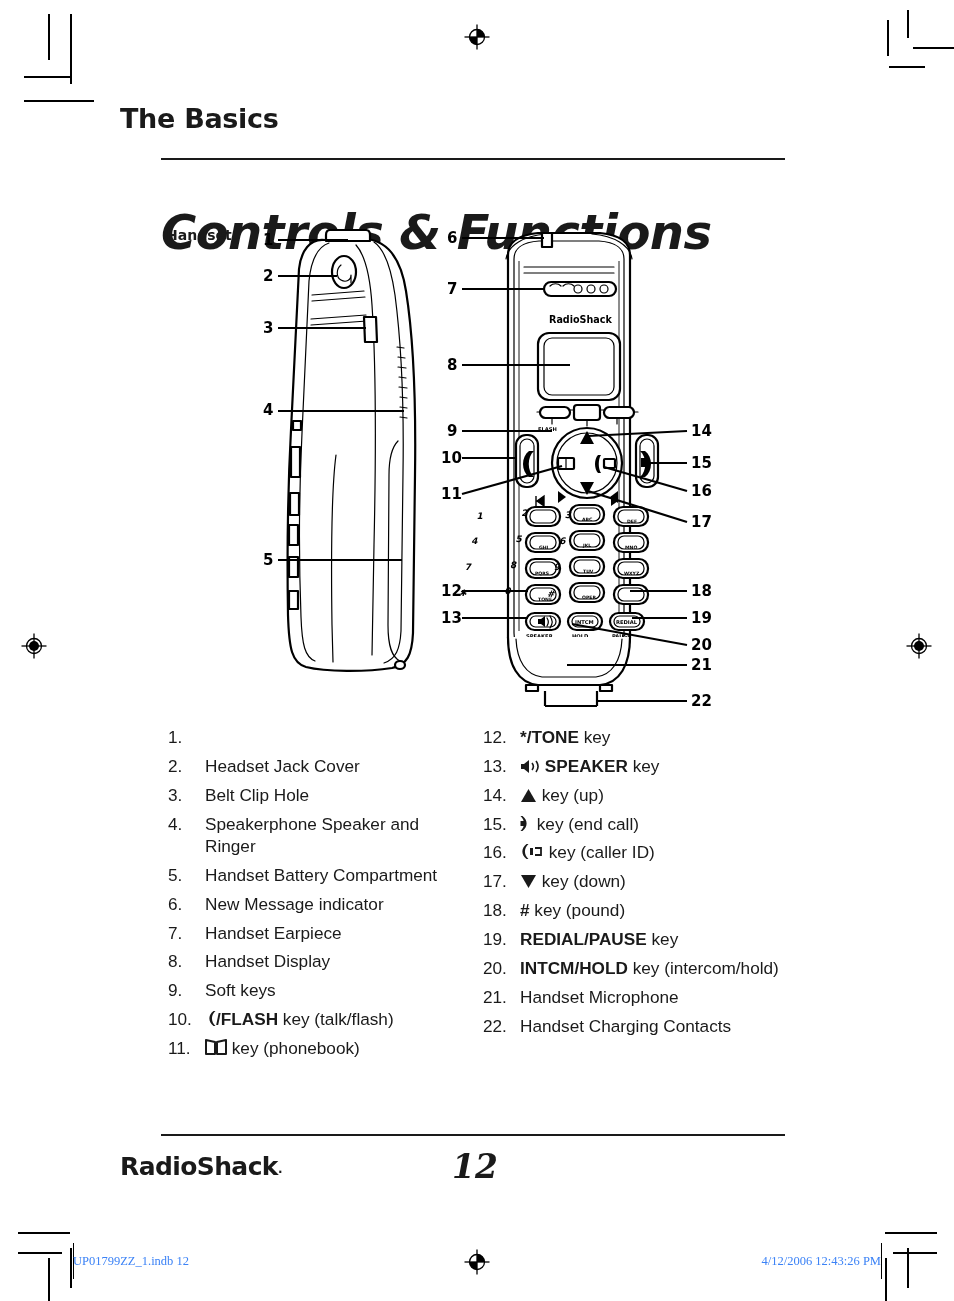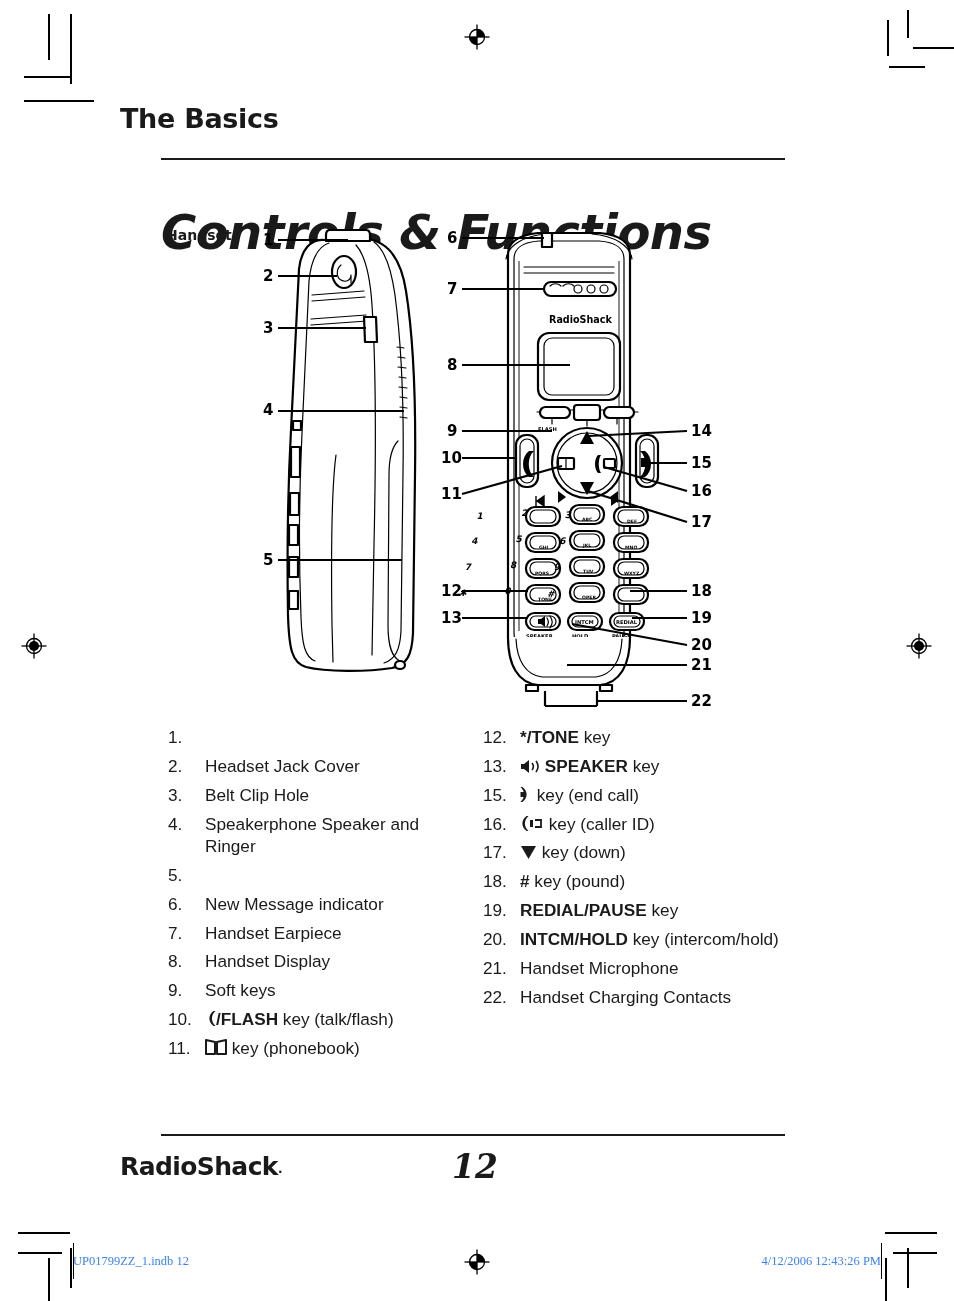--- a/index.html
+++ b/index.html
@@ -496,20 +496,21 @@
       <div class="li">
           <span class="num">3.</span>
           <span class="txt">Belt Clip Hole</span>
         </div>
       <div class="li">
           <span class="num">4.</span>
           <span class="txt">Speakerphone Speaker and Ringer</span>
         </div>
       <div class="li">
           <span class="num">5.</span>
+          <span class="txt">Handset Battery Compartment</span>
         </div>
       <div class="li">
           <span class="num">6.</span>
           <span class="txt">New Message indicator</span>
         </div>
       <div class="li">
           <span class="num">7.</span>
           <span class="txt">Handset Earpiece</span>
         </div>
       <div class="li">
@@ -545,20 +546,26 @@
 
       <div class="li">
         <span class="num">13.</span>
         <span class="txt"><span class="gl"><svg width="20" height="15" viewBox="0 0 20 15">
                 <path d="M1 5 L4 5 L9 1 L9 14 L4 10 L1 10 Z" fill="#1a1a1a"></path>
                 <path d="M12 4 C14 6.5 14 8.5 12 11" fill="none" stroke="#1a1a1a" stroke-width="1.6"></path>
                 <path d="M16 2 C19 6 19 9 16 13" fill="none" stroke="#1a1a1a" stroke-width="1.6"></path>
               </svg></span><b> SPEAKER</b><span> key</span></span>
       </div>
 
+      <div class="li">
+        <span class="num">14.</span>
+        <span class="txt"><span class="gl"><svg width="17" height="15" viewBox="0 0 17 15">
+                <path d="M8.5 1 L16 14 L1 14 Z" fill="#1a1a1a"></path>
+              </svg></span><span> key (up)</span></span>
+      </div>
 
       <div class="li">
         <span class="num">15.</span>
         <span class="txt"><span class="gl"><svg width="12" height="17" viewBox="0 0 12 17">
                 <path d="M2.5 1 C8 5 8 12 2.5 16 L0.5 16 C5.2 12 5.2 5 0.5 1 Z" fill="#1a1a1a"></path>
                 <rect x="0.5" y="6" width="3.6" height="5" fill="#1a1a1a"></rect>
               </svg></span><span> key (end call)</span></span>
       </div>
 
       <div class="li">

